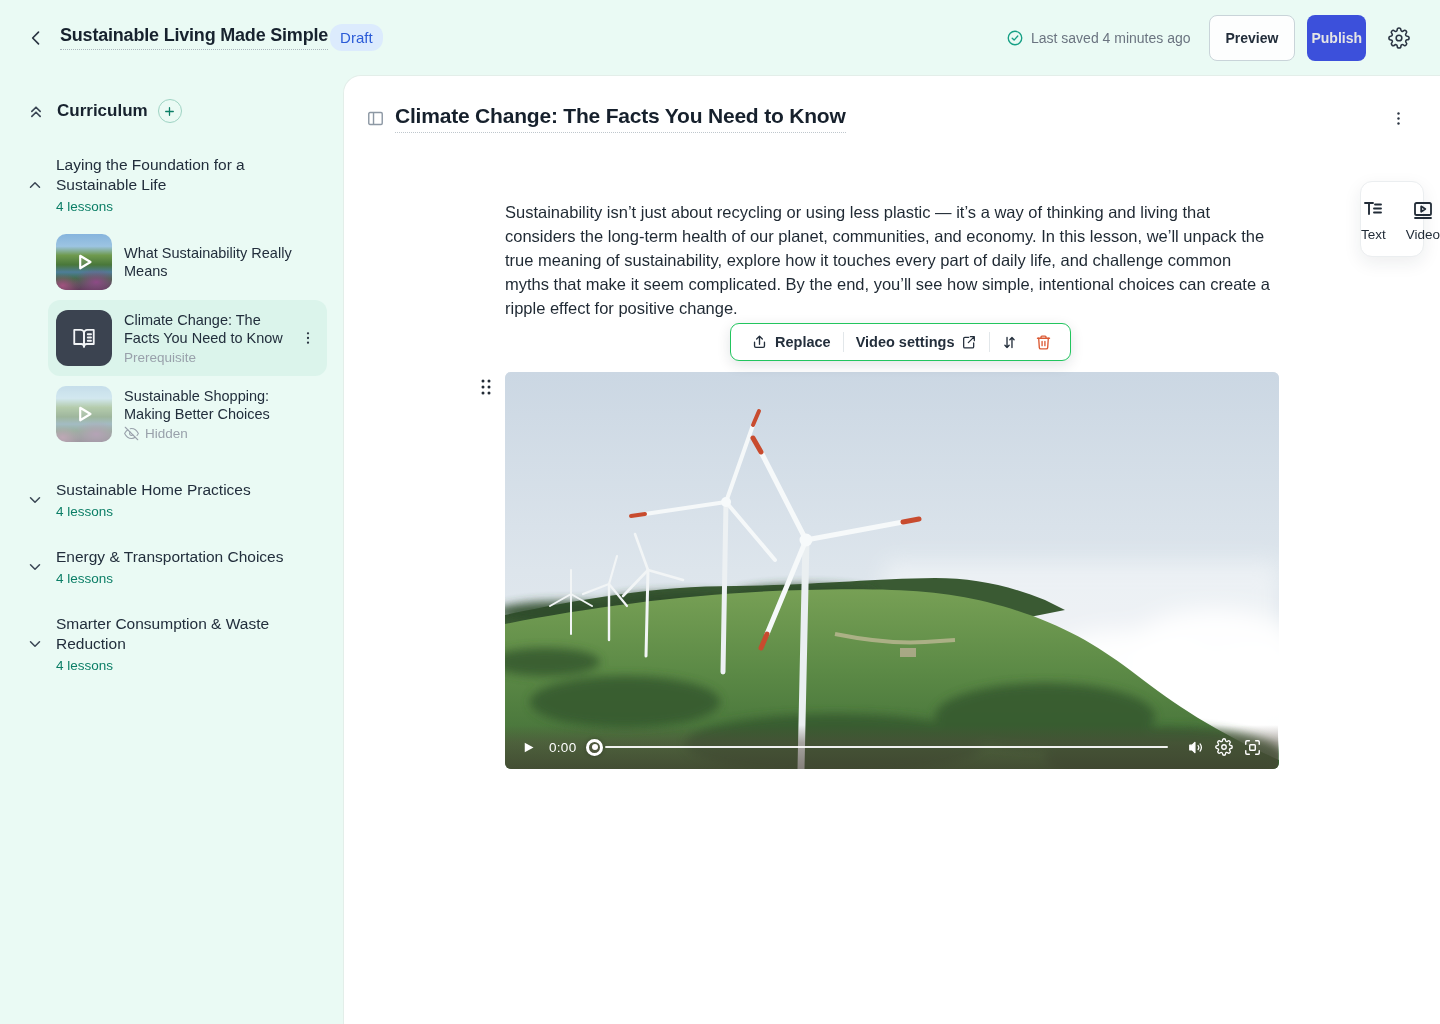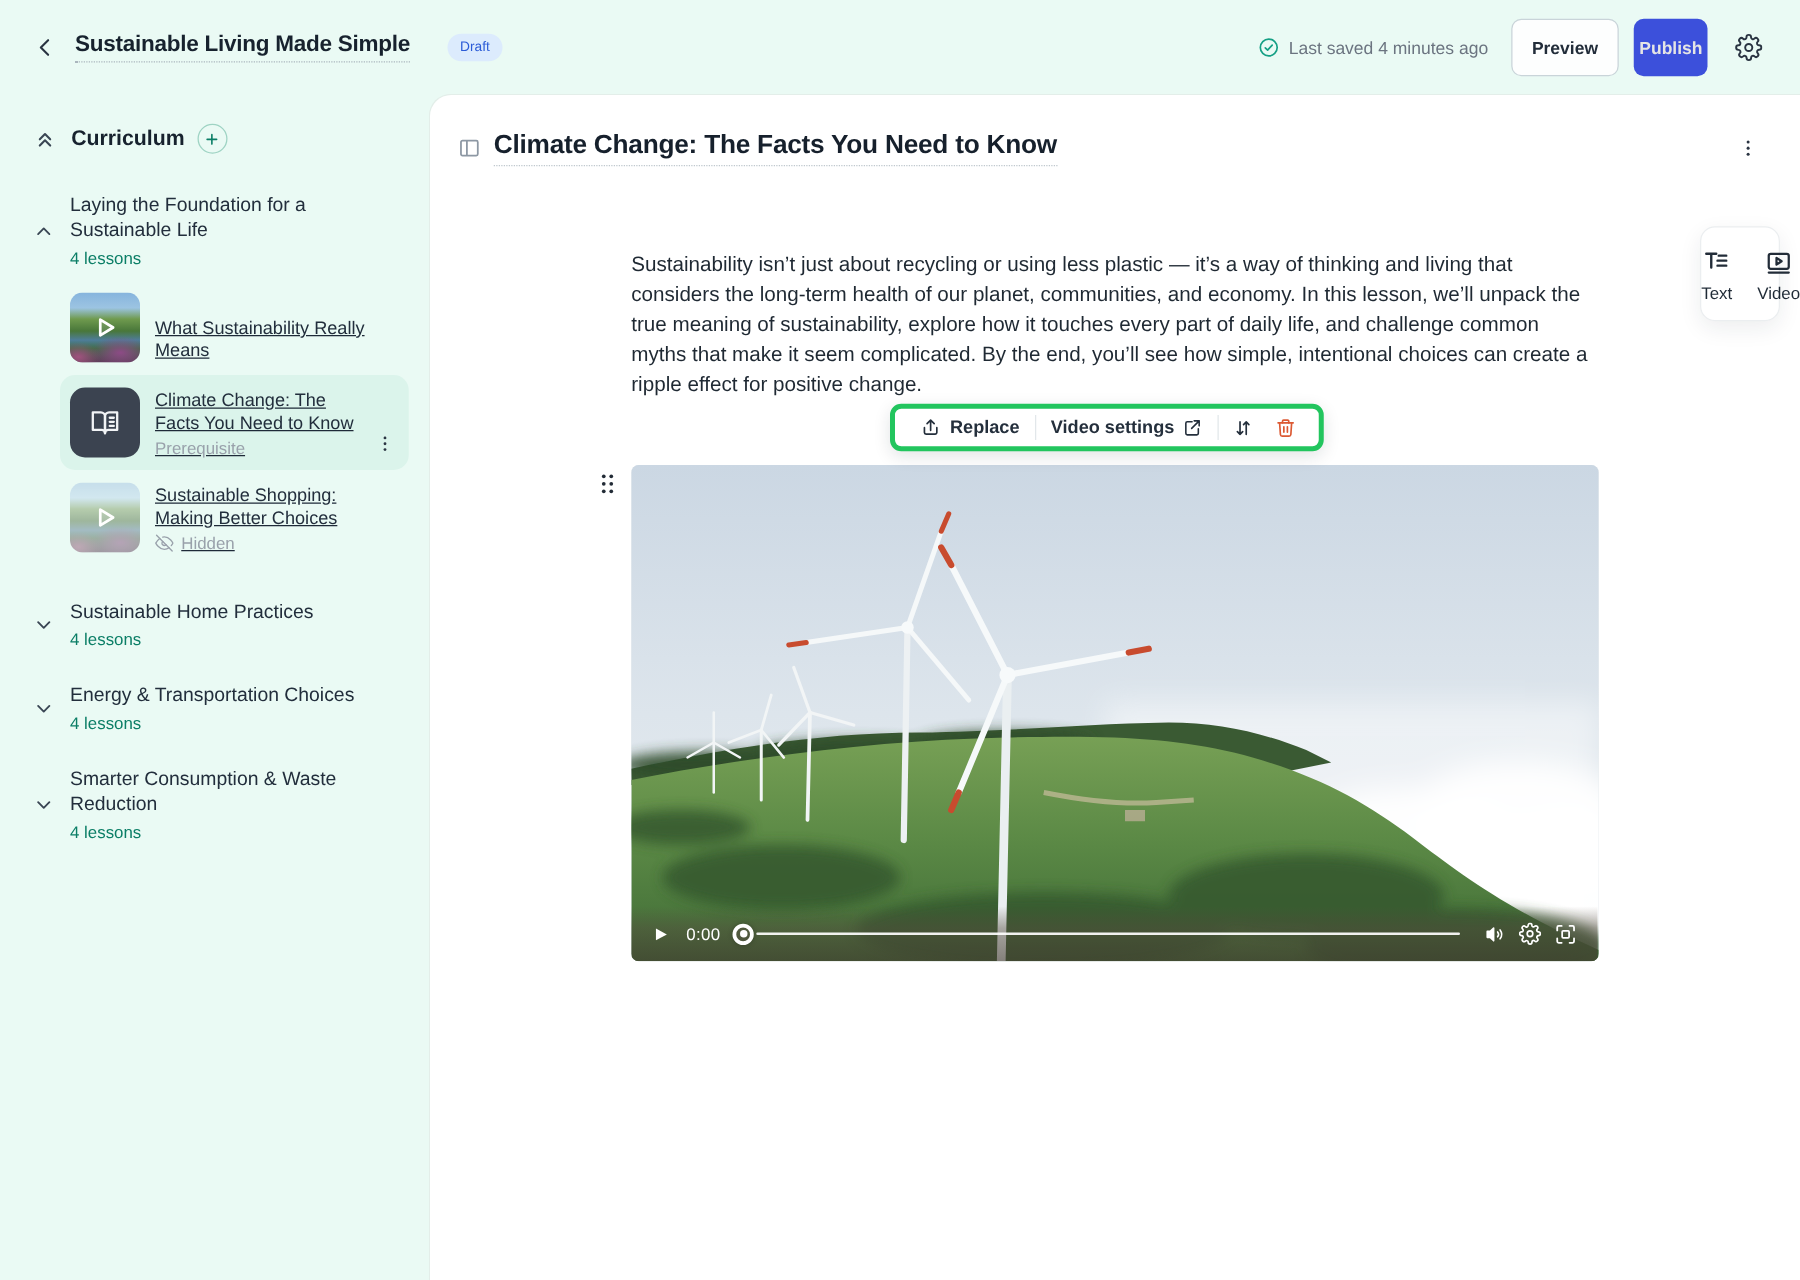--- a/index.html
+++ b/index.html
@@ -5,21 +5,21 @@
   * { margin:0; padding:0; box-sizing:border-box; }
   html,body { width:1440px; height:1024px; }
   body { font-family:"Liberation Sans", sans-serif; background:#EAFAF4; color:#1E2A38; overflow:hidden; }
   .app { position:relative; width:1440px; height:1024px; background:#EAFAF4; }
 
   
   .topbar { position:absolute; top:0; left:0; right:0; height:75px; display:flex; align-items:center; padding:0 26px 0 22px; }
   .back-btn { width:28px; height:28px; display:flex; align-items:center; justify-content:center; cursor:pointer; color:#2A3442; }
   .course-title { margin-left:10px; font-size:18px; font-weight:700; letter-spacing:-0.2px; color:#17222E;
                   border-bottom:1.5px dotted #aab6bd; padding-bottom:3px; cursor:text; }
-  .draft-badge { margin-left:30px; background:#DCEBFD; color:#2B5BD7; font-size:11px; font-weight:500;
+  .draft-badge { margin-left:2px; background:#DCEBFD; color:#2B5BD7; font-size:15px; font-weight:500;
                  padding:5px 10px; border-radius:12px; }
   .topbar-right { margin-left:auto; display:flex; align-items:center; }
   .saved { display:flex; align-items:center; gap:7px; color:#6B7480; font-size:14px; }
   .saved .icon { color:#16A085; display:flex; }
   .btn { height:46px; border-radius:8px; font-size:14px; font-weight:600; display:flex; align-items:center;
          justify-content:center; cursor:pointer; font-family:inherit; }
   .btn-preview { margin-left:18px; padding:0 16px; background:#FDFEFE; border:1px solid #C9D4D9; color:#222D3A; }
   .btn-publish { margin-left:12px; padding:0 4px; background:#3C50DB; border:none; color:#e5e5e5; }
   .gear-btn { margin-left:18px; width:30px; height:30px; display:flex; align-items:center; justify-content:center;
               color:#2A3442; cursor:pointer; }
@@ -31,21 +31,21 @@
   .curriculum-title { margin-left:9px; font-size:17px; font-weight:700; color:#17222E; }
   .add-circle { margin-left:10px; width:24px; height:24px; border:1.4px solid #9ED3C3; border-radius:50%; color:#0B7E66;
                 display:flex; align-items:center; justify-content:center; cursor:pointer; background:transparent; }
   .section { margin-top:28px; }
   .section-head { display:flex; padding:0 24px; cursor:pointer; }
   .section-chevron { width:22px; height:22px; color:#3A4654; flex:0 0 22px; display:flex; align-items:center; justify-content:center; align-self:center; }
   .section-texts { margin-left:10px; }
   .section-title { font-size:15.5px; font-weight:500; color:#222E3C; line-height:20px; max-width:240px; }
   .section-count { margin-top:4px; font-size:13.5px; color:#0B7E66; }
   .lessons { margin-top:10px; }
-  .lesson-row { display:flex; align-items:flex-end; margin:0 16px 0 48px; padding:10px 8px; border-radius:12px; cursor:pointer;text-decoration:underline; }
+  .lesson-row { display:flex; align-items:center; margin:0 16px 0 48px; padding:10px 8px; border-radius:12px; cursor:pointer; }
   .lesson-row.selected { background:#DBF4EB; }
   .thumb { width:56px; height:56px; border-radius:10px; flex:0 0 56px; position:relative; overflow:hidden; }
   .thumb-img { position:absolute; inset:0;
     background:
       radial-gradient(60% 34% at 72% 86%, #8d4a86 0%, rgba(141,74,134,0) 70%),
       radial-gradient(46% 30% at 12% 92%, #a0527e 0%, rgba(160,82,126,0) 70%),
       linear-gradient(180deg, #86b4dd 0%, #9cc4e2 22%, #6f9a4e 38%, #49773a 55%, #4e7d99 68%, #3f6d46 80%, #5c3a58 100%); }
   .thumb.dim .thumb-img { opacity:.55; filter:saturate(.6) brightness(1.12); }
   .thumb .play-ov { position:absolute; inset:0; display:flex; align-items:center; justify-content:center; color:#fff; }
   .tile-reading { width:56px; height:56px; border-radius:12px; flex:0 0 56px; background:#3B4350; display:flex; align-items:center; justify-content:center; color:#F2F4F6; }
@@ -58,21 +58,21 @@
   .main { position:absolute; top:75px; left:343px; right:0; bottom:0; background:#FFFFFF;
           border-top-left-radius:18px; border-left:1px solid #E3EEE9; border-top:1px solid #E3EEE9; }
   .lesson-head { display:flex; align-items:center; padding:28px 30px 0 19px; }
   .panel-icon-btn { width:24px; height:24px; color:#8D98A4; display:flex; align-items:center; justify-content:center; cursor:pointer; }
   .main-title { margin-left:8px; font-size:21px; font-weight:700; letter-spacing:-0.2px; color:#16202C;
                 border-bottom:1.5px dotted #BFC7CD; padding-bottom:4px; cursor:text; }
   .main-kebab { margin-left:auto; width:24px; height:24px; color:#2A3442; display:flex; align-items:center; justify-content:center; cursor:pointer; }
   .paragraph { position:absolute; left:161px; top:124px; width:774px; font-size:16.5px; line-height:24px; color:#1F2933; cursor:text; }
 
   
-  .block-toolbar { position:absolute; left:368px; top:247px; height:38px; background:#fff; border:4px solid #22c55e;
+  .block-toolbar { position:absolute; left:386px; top:247px; height:38px; background:#fff; border:1px solid #22c55e;
                    border-radius:9px; box-shadow:0 4px 14px rgba(20,30,40,.12); display:flex; align-items:center; padding:0 10px; z-index:5; }
   .bt-item { display:flex; align-items:center; gap:7px; padding:0 10px; font-size:14.5px; font-weight:600; color:#242F3C; cursor:pointer; height:100%; }
   .bt-item .i { display:flex; color:#242F3C; }
   .bt-sep { width:1px; height:20px; background:#E2E7EA; margin:0 2px; }
   .bt-icon-btn { width:34px; height:100%; display:flex; align-items:center; justify-content:center; color:#242F3C; cursor:pointer; }
   .bt-trash { color:#DC5A34; }
 
   .drag-handle { position:absolute; left:133px; top:300px; width:18px; height:22px; color:#222B36; display:flex; align-items:center; justify-content:center; cursor:grab; }
 
   

